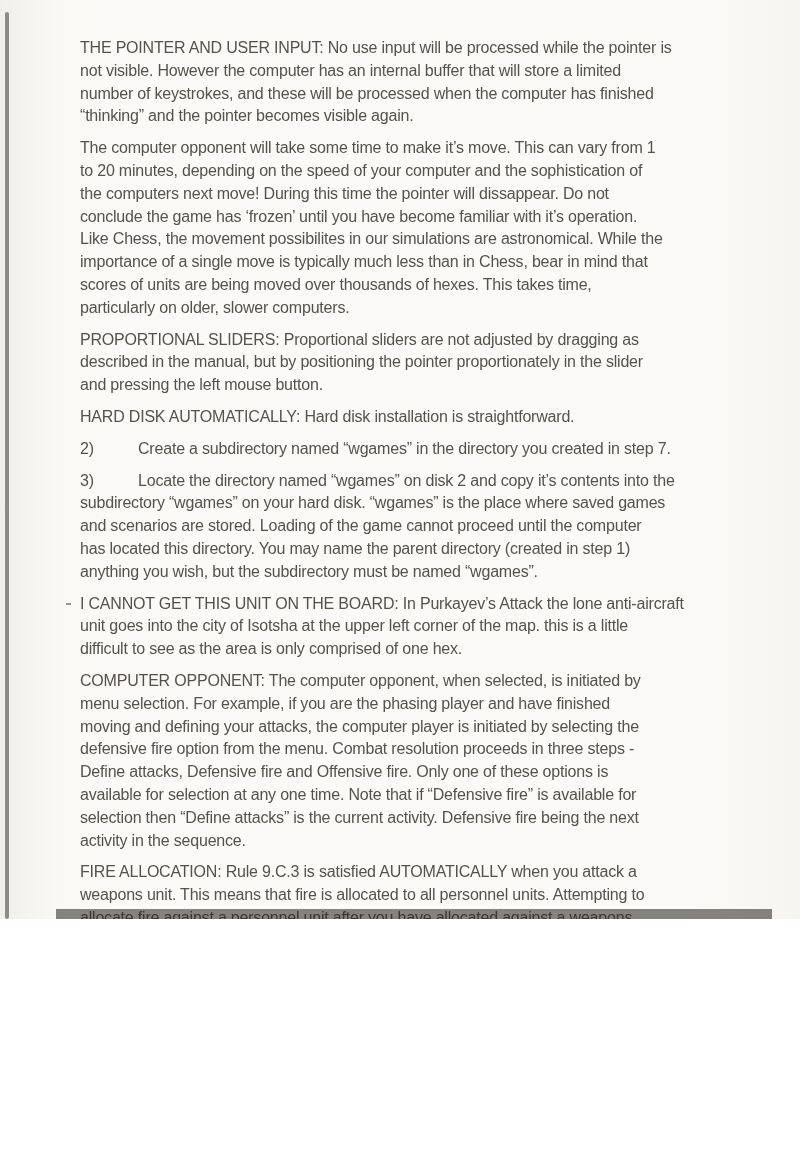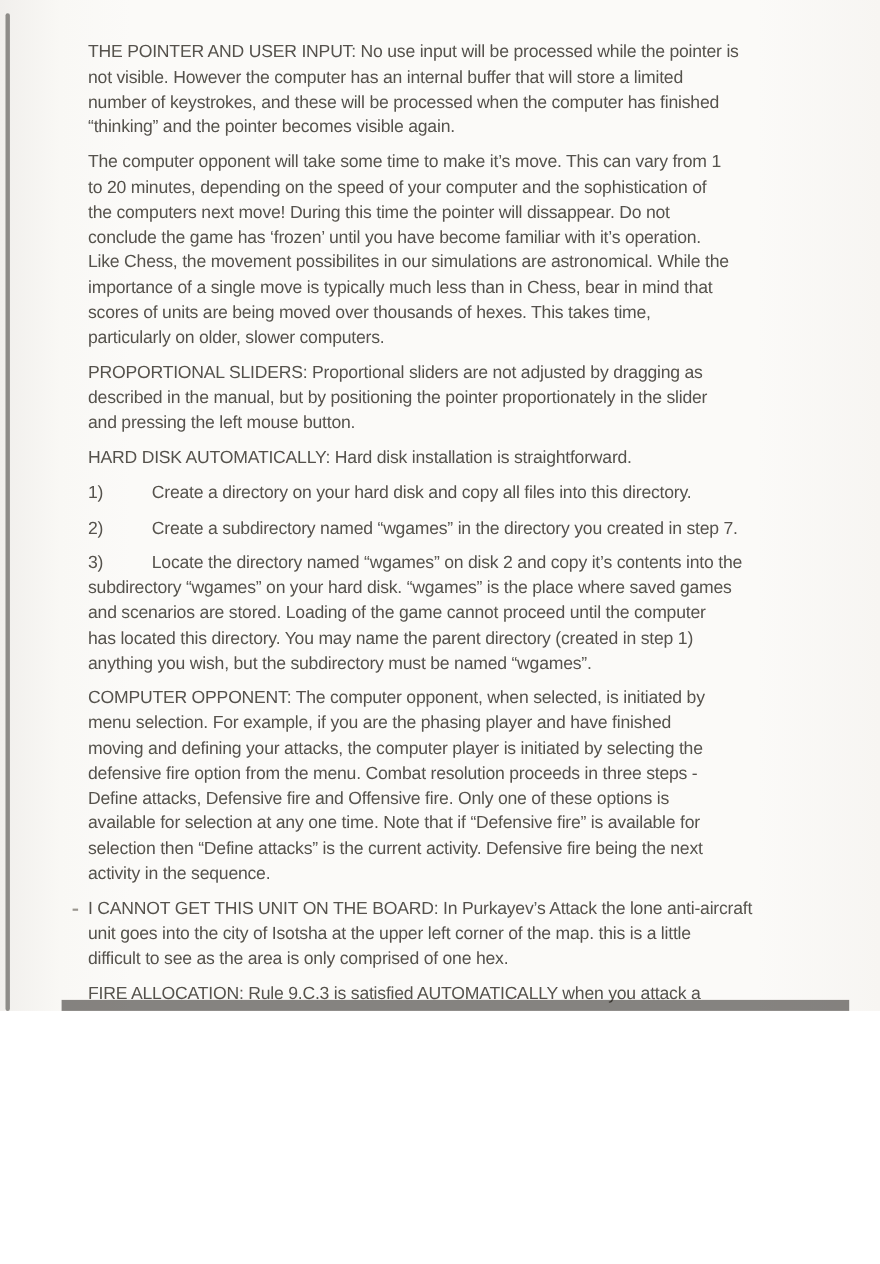--- a/index.html
+++ b/index.html
@@ -86,48 +86,45 @@
 importance of a single move is typically much less than in Chess, bear in mind that
 scores of units are being moved over thousands of hexes. This takes time,
 particularly on older, slower computers.</p>
 
     <p class="para">PROPORTIONAL SLIDERS: Proportional sliders are not adjusted by dragging as
 described in the manual, but by positioning the pointer proportionately in the slider
 and pressing the left mouse button.</p>
 
     <p class="para">HARD DISK AUTOMATICALLY: Hard disk installation is straightforward.</p>
 
-    <div class="step">
-      <span class="step-num">1)</span><span class="step-text">Create a directory on your hard disk and copy all files into this directory.</span>
-    </div>
 
     <div class="step">
       <span class="step-num">2)</span><span class="step-text">Create a subdirectory named “wgames” in the directory you created in step 7.</span>
     </div>
 
     <div class="step">
       <span class="step-num">3)</span><span class="step-text">Locate the directory named “wgames” on disk 2 and copy it’s contents into the
 subdirectory “wgames” on your hard disk. “wgames” is the place where saved games
 and scenarios are stored. Loading of the game cannot proceed until the computer
 has located this directory. You may name the parent directory (created in step 1)
 anything you wish, but the subdirectory must be named “wgames”.</span>
     </div>
 
+    <p class="para para-cannot">I CANNOT GET THIS UNIT ON THE BOARD: In Purkayev’s Attack the lone anti-aircraft
+unit goes into the city of Isotsha at the upper left corner of the map. this is a little
+difficult to see as the area is only comprised of one hex.</p>
+
     <p class="para">COMPUTER OPPONENT: The computer opponent, when selected, is initiated by
 menu selection. For example, if you are the phasing player and have finished
 moving and defining your attacks, the computer player is initiated by selecting the
 defensive fire option from the menu. Combat resolution proceeds in three steps -
 Define attacks, Defensive fire and Offensive fire. Only one of these options is
 available for selection at any one time. Note that if “Defensive fire” is available for
 selection then “Define attacks” is the current activity. Defensive fire being the next
 activity in the sequence.</p>
-
-    <p class="para para-cannot">I CANNOT GET THIS UNIT ON THE BOARD: In Purkayev’s Attack the lone anti-aircraft
-unit goes into the city of Isotsha at the upper left corner of the map. this is a little
-difficult to see as the area is only comprised of one hex.</p>
 
     <p class="para">FIRE ALLOCATION: Rule 9.C.3 is satisfied AUTOMATICALLY when you attack a
 weapons unit. This means that fire is allocated to all personnel units. Attempting to
 allocate fire against a personnel unit after you have allocated against a weapons
 unit will cancel the allocation against the weapons unit. See the discussion about
 deselecting targets in the “Getting Started” section of the instruction manual.</p>
 
     <p class="para">Good Luck and Hard!</p>
 
     <p class="para">STORM COMPUTER LTD.</p>

